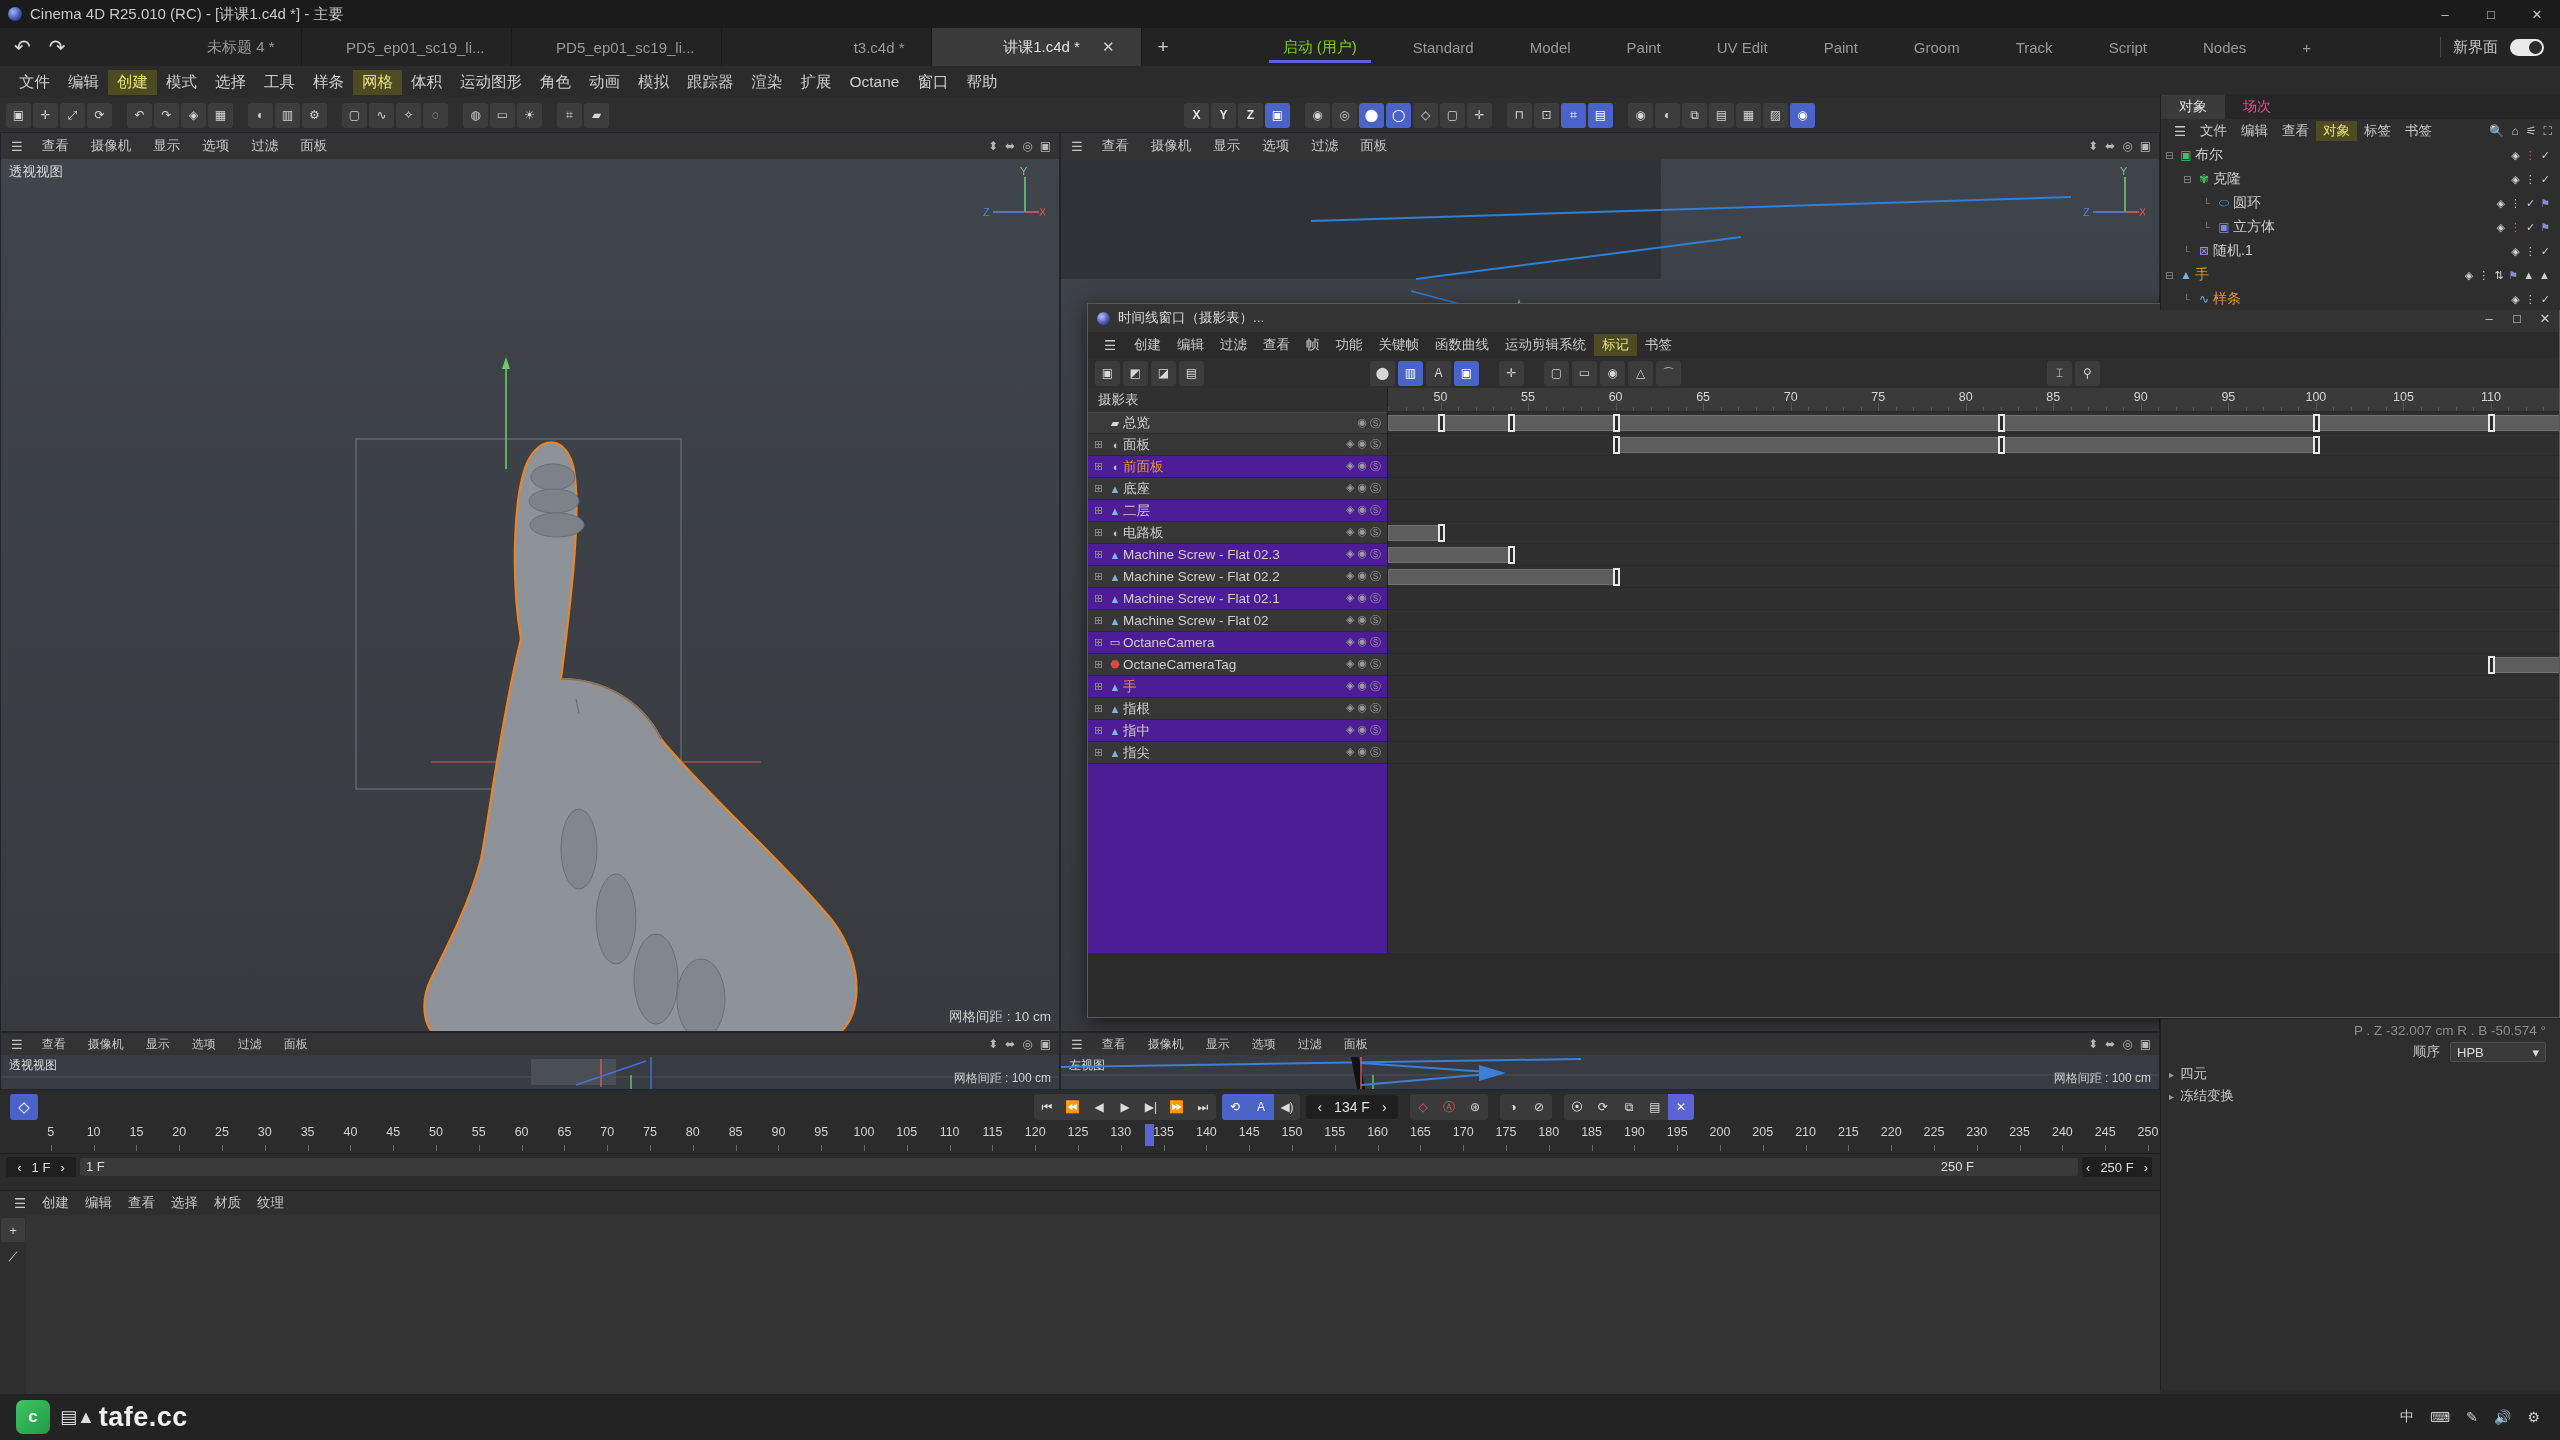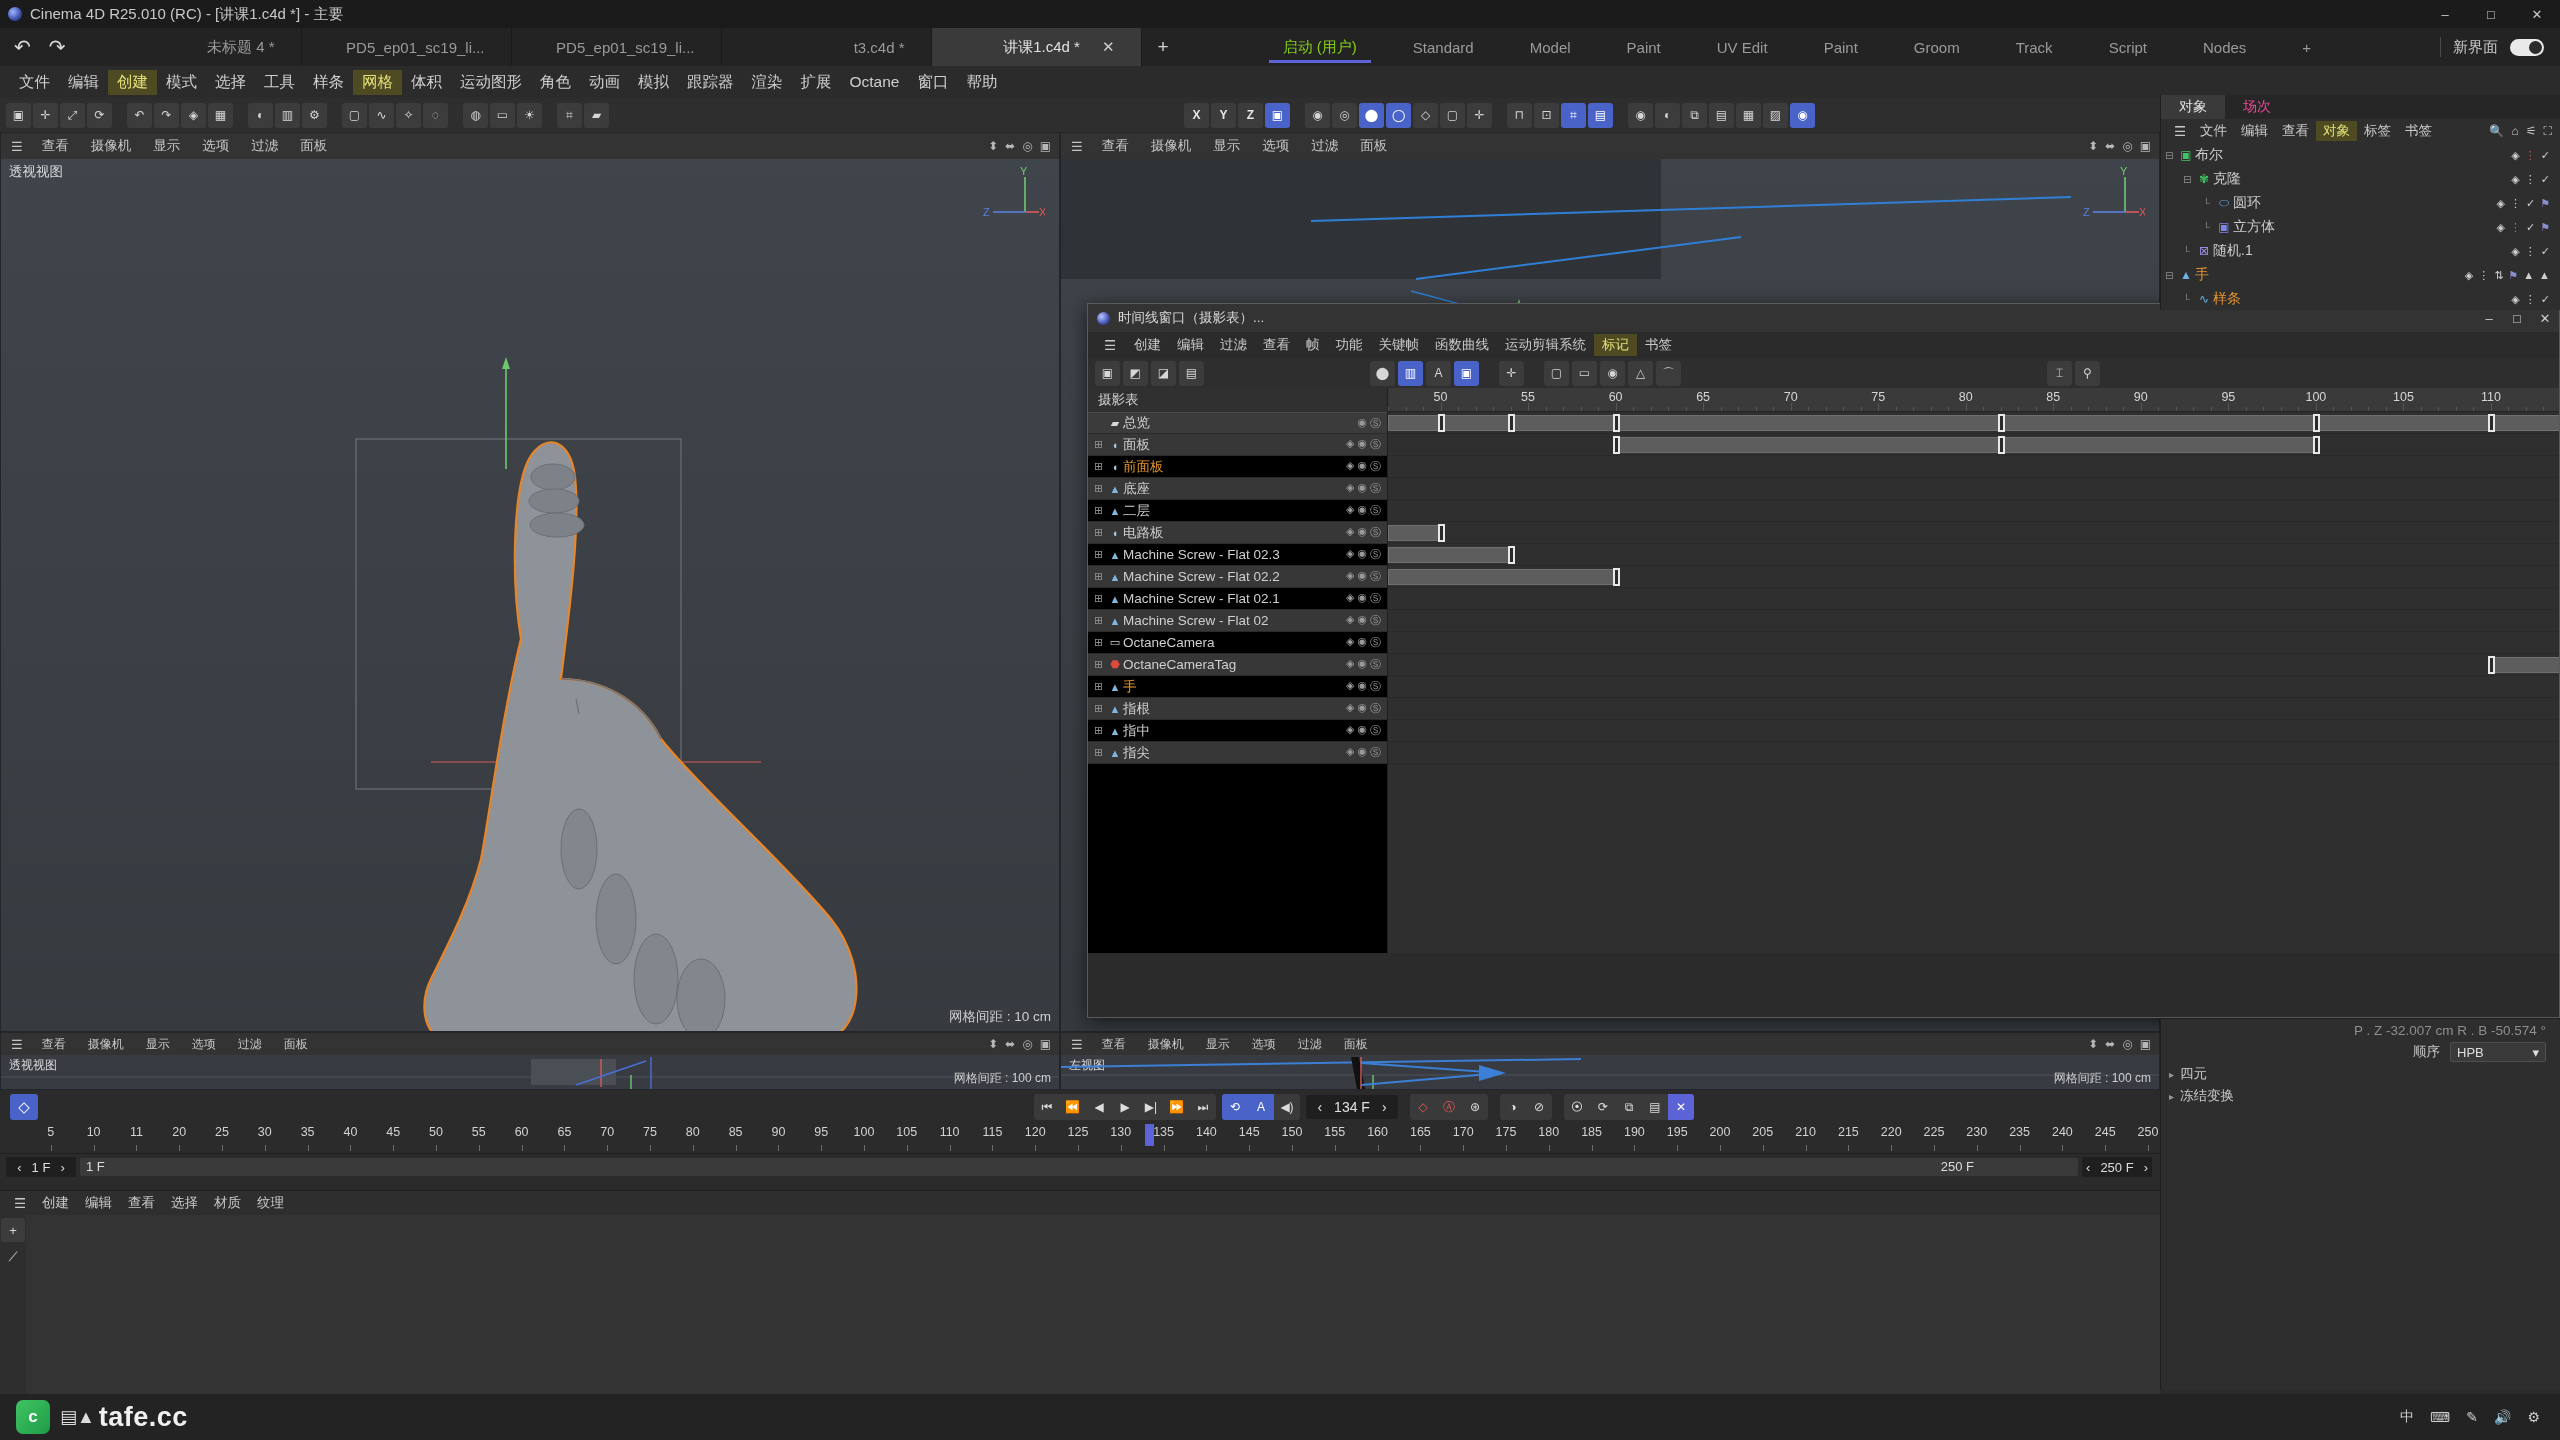--- a/index.html
+++ b/index.html
@@ -82,21 +82,21 @@
   .tlwin-title .wbtns{ margin-left:auto;display:flex;gap:0;}
   .tlwin-title .wbtns span{ width:28px;height:28px;display:flex;align-items:center;
     justify-content:center;font-size:13px;color:#cfcfcf;}
   .tlwin-menu{ height:26px;background:#2b2b2b;display:flex;align-items:center;
     padding-left:8px;font-size:13.5px;color:#c9c9c9;}
   .tlwin-menu .mi{ padding:2px 8px;white-space:nowrap;}
   .tlwin-menu .mi.hl{ background:#4e4a22;color:#e4e07a;}
   .tlwin-tools{ height:30px;background:#2e2e2e;display:flex;align-items:center;
     gap:3px;padding-left:7px;}
   .tlwin-body{ display:flex; }
-  .tl-left{ width:300px;background:#000000;border-right:1px solid #1f1f1f;}
+  .tl-left{ width:300px;background:#4c1d95;border-right:1px solid #1f1f1f;}
   .tl-left-hdr{ height:24px;display:flex;align-items:center;padding-left:10px;
     font-size:13.5px;color:#d0d0d0;background:#303030;}
   .tl-row{ height:22px;display:flex;align-items:center;font-size:13.5px;
     color:#cfcfcf;padding-left:6px;border-bottom:1px solid #2a2a2a;}
   .tl-row.alt{ background:#373737;}
   .tl-row .exp{ width:13px;font-size:11px;color:#8e8e8e;}
   .tl-row .oicon{ width:16px;display:flex;align-items:center;justify-content:center;
     font-size:11px;}
   .tl-row .nm{ flex:1;white-space:nowrap;overflow:hidden;}
   .tl-row .nm.sel{ color:#e8962e;}
@@ -1019,21 +1019,21 @@
       </div>
       <div style="width:460px"></div>
     </div>
   </div>
 
   <div class="ab-ruler" id="abruler">
       <div class="tk" style="left: 50.8px;">5</div>
       <div class="mk" style="left: 50.8px;"></div>
       <div class="tk" style="left: 93.6px;">10</div>
       <div class="mk" style="left: 93.6px;"></div>
-      <div class="tk" style="left: 136.4px;">11</div>
+      <div class="tk" style="left: 136.4px;">15</div>
       <div class="mk" style="left: 136.4px;"></div>
       <div class="tk" style="left: 179.2px;">20</div>
       <div class="mk" style="left: 179.2px;"></div>
       <div class="tk" style="left: 222px;">25</div>
       <div class="mk" style="left: 222px;"></div>
       <div class="tk" style="left: 264.8px;">30</div>
       <div class="mk" style="left: 264.8px;"></div>
       <div class="tk" style="left: 307.6px;">35</div>
       <div class="mk" style="left: 307.6px;"></div>
       <div class="tk" style="left: 350.4px;">40</div>

